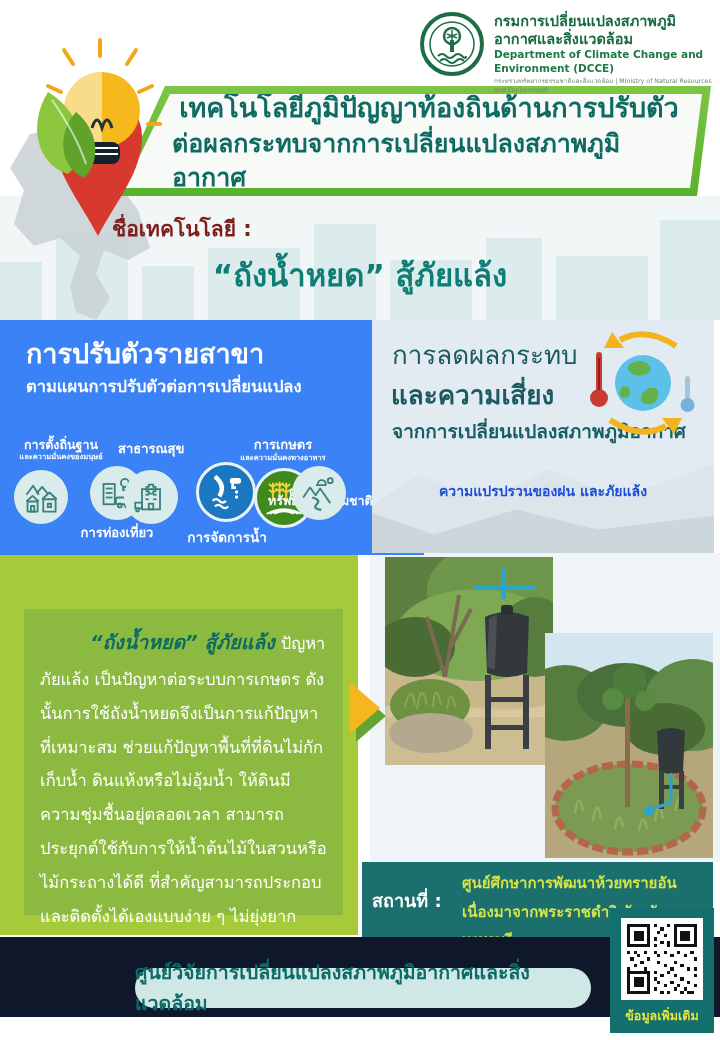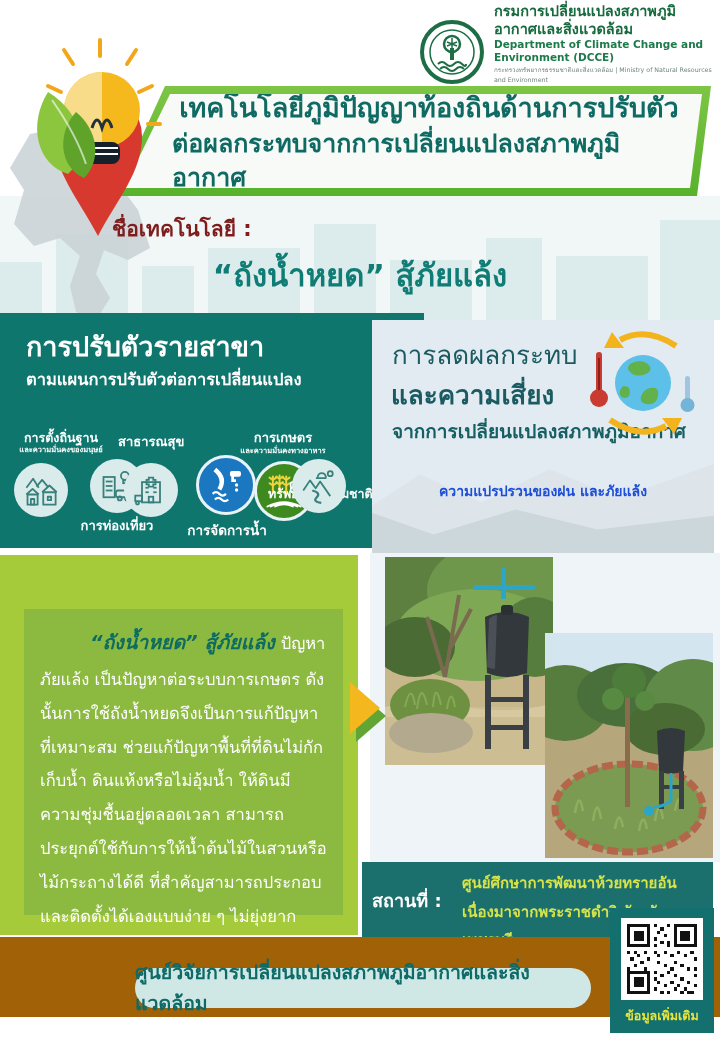--- a/index.html
+++ b/index.html
@@ -1,21 +1,21 @@
 <!DOCTYPE html>
 <html><head>
 <meta charset="utf-8">
 <style>
   * { margin:0; padding:0; box-sizing:border-box; }
   html,body { background:#ffffff; }
   body { font-family:"DejaVu Sans","Liberation Sans",sans-serif; }
   .poster { position:relative; width:720px; height:1040px; background:#ffffff; overflow:hidden; }
 
   
-  .header { position:absolute; left:420px; top:12px; width:296px; height:72px; display:flex; gap:10px; align-items:flex-end; z-index:6; }
+  .header { position:absolute; left:420px; top:12px; width:296px; height:72px; display:flex; gap:10px; align-items:flex-start; z-index:6; }
   .emblem { flex:0 0 64px; width:64px; height:64px; }
   .org-th { font-size:14.5px; font-weight:bold; color:#176a3e; line-height:1.25; }
   .org-en { font-size:10.5px; font-weight:bold; color:#1d7a4a; line-height:1.3; }
   .org-ministry { font-size:6.3px; color:#6f8579; line-height:1.5; }
 
   
   .skyline { position:absolute; left:0; top:196px; width:720px; height:124px; background:#f1f7f7; z-index:0; }
   .bld { position:absolute; bottom:0; background:#dcebeb; }
 
   
@@ -32,21 +32,21 @@
 
   
   .map-th { position:absolute; left:0; top:128px; width:172px; height:196px; z-index:1; }
   .pin-ico { position:absolute; left:22px; top:36px; width:152px; height:205px; z-index:5; }
 
   
   .tech-label { position:absolute; left:112px; top:212px; font-size:21px; font-weight:bold; color:#7f1d1d; z-index:2; }
   .tech-name { position:absolute; left:0; top:250px; width:720px; text-align:center; font-size:31px; font-weight:bold; color:#0f7d75; z-index:2; }
 
   
-  .adapt { position:absolute; left:0; top:313px; width:424px; height:235px; background:#0f766e; z-index:2; }
+  .adapt { position:absolute; left:0; top:320px; width:424px; height:235px; background:#3b82f6; z-index:2; }
   .adapt-title { position:absolute; left:26px; top:12px; font-size:27px; font-weight:bold; color:#ffffff; }
   .adapt-sub1 { position:absolute; left:26px; top:53px; font-size:16.5px; font-weight:600; color:#ffffff; }
   .adapt-sub2 { position:absolute; left:26px; top:84px; font-size:16.5px; font-weight:600; color:#ffffff; }
   .sector { position:absolute; }
   .s-circle { position:absolute; width:54px; height:54px; border-radius:50%; background:#d9eceb; display:flex; align-items:center; justify-content:center; }
   .s-circle.active-blue { background:#1b77c0; border:3px solid #e8f3f8; width:60px; height:60px; }
   .s-circle.active-green { background:#3f8a1f; border:3px solid #e8f3f8; width:60px; height:60px; }
   .s-label { font-weight:bold; color:#ffffff; text-align:center; line-height:1.15; }
   .s-sublabel { font-weight:600; color:#ffffff; text-align:center; line-height:1.2; }
 
@@ -79,21 +79,21 @@
 
   
   .photo { position:absolute; overflow:hidden; }
   .photo1 { left:385px; top:557px; width:168px; height:208px; z-index:2; }
   .photo2 { left:545px; top:633px; width:168px; height:225px; z-index:3; }
 
   
   .location { position:absolute; left:362px; top:862px; width:351px; height:75px; background:#1b6f6d; z-index:2; }
   .loc-label { position:absolute; left:10px; top:24px; font-size:18px; font-weight:bold; color:#ffffff; }
   .loc-lines { position:absolute; left:100px; top:7px; font-size:15px; font-weight:600; color:#d6e44a; line-height:1.9; }
-  .footer-bar { position:absolute; left:0; top:937px; width:720px; height:80px; background:#a16207; z-index:2; }
+  .footer-bar { position:absolute; left:0; top:937px; width:720px; height:80px; background:#0f172a; z-index:2; }
   .pill { position:absolute; left:135px; top:31px; width:456px; height:40px; border-radius:22px; background:#cfe8e6;
           display:flex; align-items:center; justify-content:center; font-size:19.5px; font-weight:bold; color:#0d6a66; }
   .qr-panel { position:absolute; left:610px; top:908px; width:104px; height:125px; background:#14706e; z-index:4; }
   .qr-box { position:absolute; left:11px; top:10px; width:82px; height:82px; background:#ffffff; padding:6px; }
   .qr-caption { position:absolute; left:0; top:98px; width:100%; text-align:center; font-size:12.5px; font-weight:bold; color:#e8e53c; }
 </style>
 </head>
 <body>
 
 <div class="poster">

